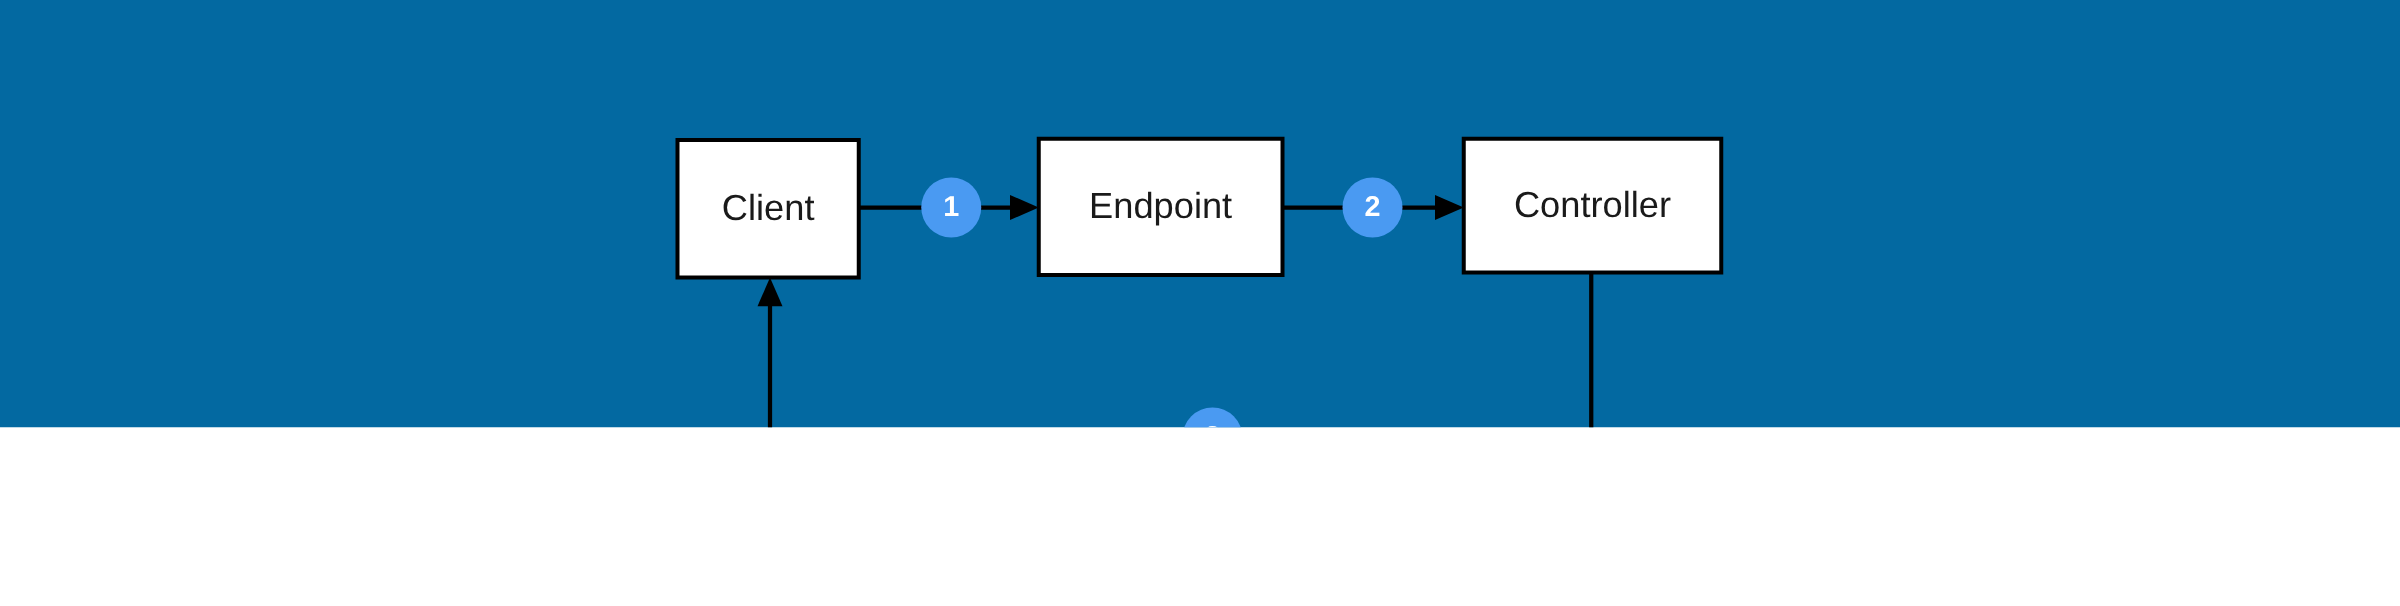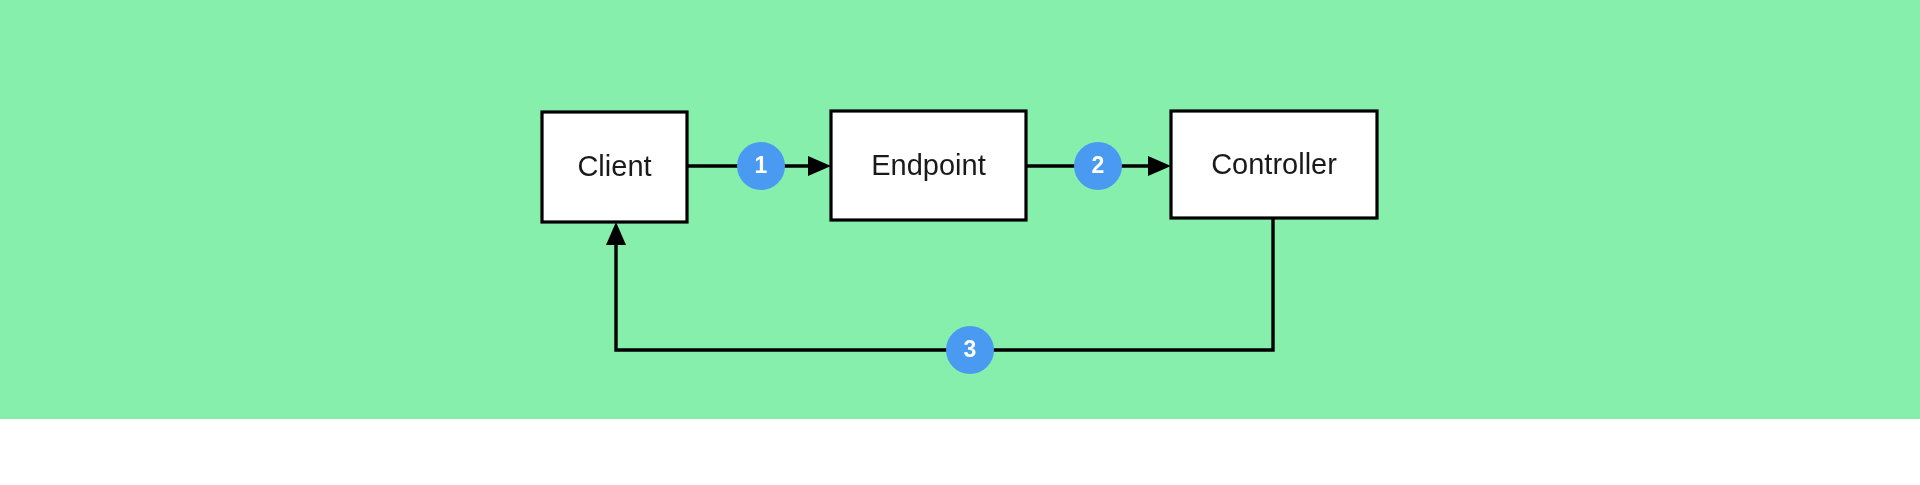--- a/index.html
+++ b/index.html
@@ -6,22 +6,22 @@
     margin: 0;
     padding: 0;
     background: #ffffff;
   }
   body {
     font-family: "Liberation Sans", sans-serif;
   }
   #canvas {
     position: relative;
     width: 1920px;
-    height: 419px;
-    background: #86efac;
+    height: 342px;
+    background: #0369a1;
     overflow: hidden;
   }
   #diagram-svg {
     position: absolute;
     left: 0;
     top: 0;
     width: 1920px;
     height: 485px;
   }
   .node-label {

